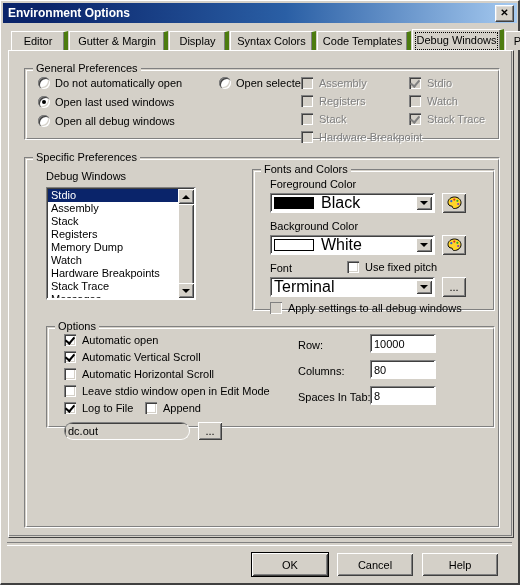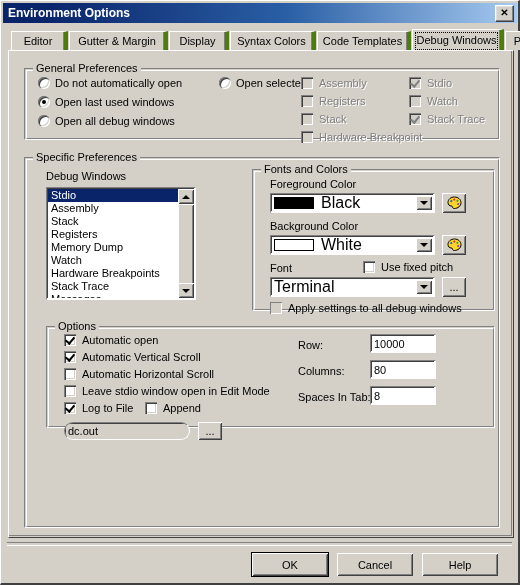--- a/index.html
+++ b/index.html
@@ -373,21 +373,21 @@
               <svg width="15" height="14" viewBox="0 0 15 14">
                 <path d="M7.5 1C3.9 1 1 3.4 1 6.4c0 2.2 1.5 3.6 3.2 3.6.9 0 1.3.5 1.3 1.1 0 .9.8 1.4 1.8 1.4 3.7 0 6.7-2.6 6.7-5.8C14 3.5 11.1 1 7.5 1z" fill="#ffd42a" stroke="#000" stroke-width="1"></path>
                 <circle cx="4.3" cy="5.2" r="1.1" fill="#2b5fd9"></circle>
                 <circle cx="7.3" cy="3.6" r="1.1" fill="#d92b2b"></circle>
                 <circle cx="10.4" cy="4.8" r="1.1" fill="#2bb02b"></circle>
                 <circle cx="11.2" cy="8" r="1.1" fill="#7a3fbf"></circle>
               </svg>
             </div>
 
             <div class="lbl" style="left:18px;top:93px;">Font</div>
-            <div class="cb" style="left:95px;top:92px;margin-left:16px;">
+            <div class="cb" style="left:95px;top:92px;">
               <span class="box"></span>
               <span>Use fixed pitch</span>
             </div>
 
             <div class="combo" style="left:18px;top:108px;width:165px;height:20px;">
               <div class="cval">
                 <span>Terminal</span>
               </div>
               <div class="cbtn">
                 <span class="arrow-d"></span>

